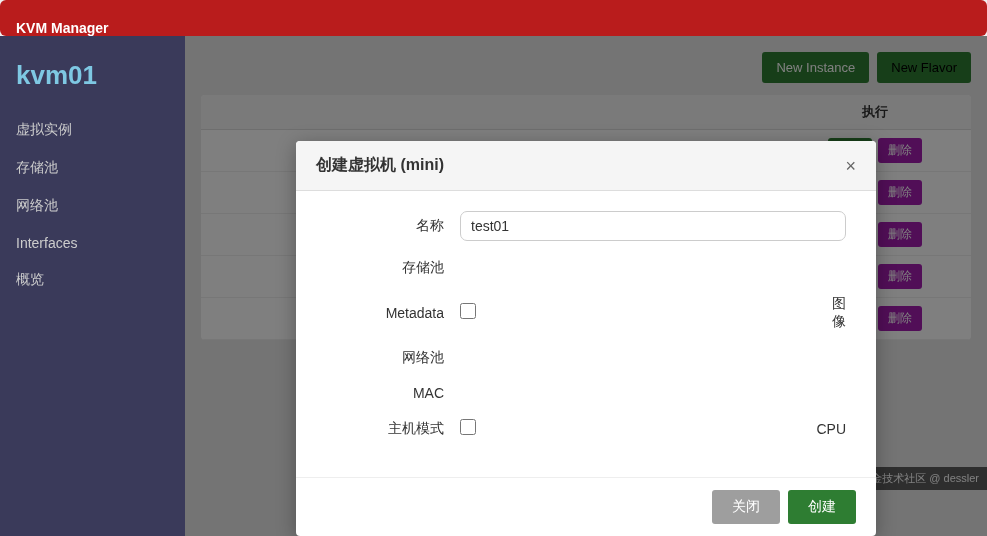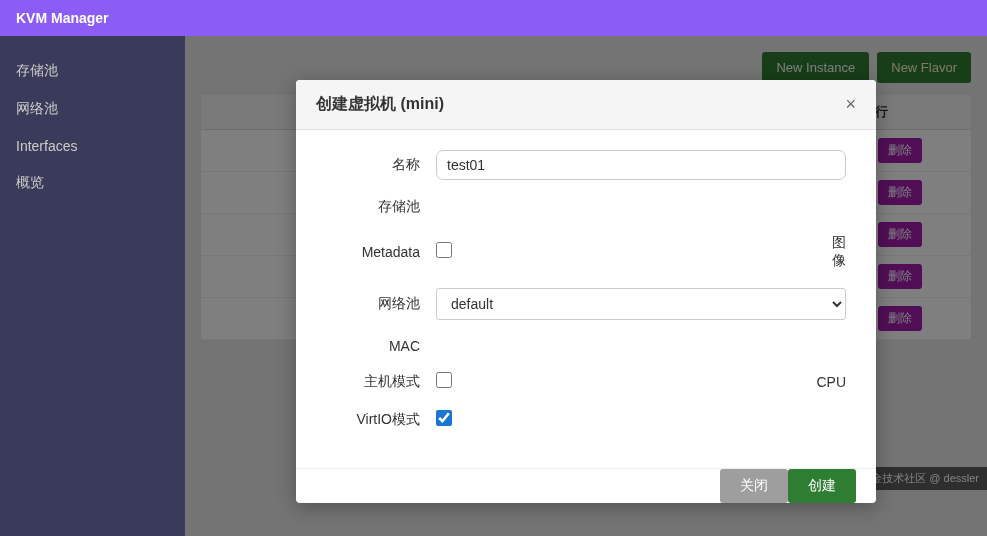--- a/index.html
+++ b/index.html
@@ -8,26 +8,27 @@
       background: #f0f0f0;
       width: 987px;
       height: 536px;
       overflow: hidden;
       display: flex;
       flex-direction: column;
     }
 
     
     .top-bar {
-      background: #8b5cf6;
+      background: #b91c1c;
       height: 36px;
       display: flex;
-      align-items: center;
+      align-items: flex-end;
       padding: 0 16px;
       flex-shrink: 0;
+      border-radius: 6px;
     }
     .top-bar-logo {
       color: white;
       font-size: 14px;
       font-weight: bold;
     }
 
     
     .main-layout {
       display: flex;
@@ -77,21 +78,21 @@
       background: #2e7d32;
       color: white;
       border: none;
       padding: 8px 14px;
       cursor: pointer;
       font-size: 13px;
       border-radius: 3px;
     }
     .btn-new-flavor {
       background: #2e7d32;
-      color: #fef9c3;
+      color: #000000;
       border: none;
       padding: 8px 14px;
       cursor: pointer;
       font-size: 13px;
       border-radius: 3px;
     }
 
     
     .table-area {
       background: white;
@@ -152,21 +153,21 @@
       font-size: 12px;
       border-radius: 3px;
     }
 
     
     .modal-overlay {
       position: absolute;
       top: 0; left: 0; right: 0; bottom: 0;
       background: rgba(0,0,0,0.5);
       display: flex;
-      align-items: center;
+      align-items: flex-end;
       justify-content: center;
       padding-top: 10px;
       z-index: 100;
     }
 
     
     .modal {
       background: white;
       width: 580px;
       border-radius: 4px;
@@ -189,20 +190,21 @@
     .modal-close {
       cursor: pointer;
       font-size: 18px;
       color: #666;
       background: none;
       border: none;
       line-height: 1;
     }
     .modal-body {
       padding: 20px 30px;
+      margin-left: 24px;
     }
     .form-row {
       display: flex;
       align-items: center;
       margin-bottom: 18px;
     }
     .form-label {
       width: 110px;
       text-align: right;
       padding-right: 16px;
@@ -239,24 +241,25 @@
       cursor: pointer;
       accent-color: #1976d2;
     }
     .form-right-label {
       margin-left: 20px;
       font-size: 14px;
       color: #333;
       white-space: pre;
     }
     .modal-footer {
-      padding: 0 20px;
+      padding: 12px 20px;
       border-top: 1px solid #eee;
       display: flex;
       justify-content: flex-end;
+      gap: 8px;
     }
     .btn-close-modal {
       background: #9e9e9e;
       color: white;
       border: none;
       padding: 8px 20px;
       cursor: pointer;
       font-size: 14px;
       border-radius: 3px;
     }
@@ -286,20 +289,24 @@
 </head>
 <body>
 
 <div class="top-bar">
   <span class="top-bar-logo">KVM Manager</span>
 </div>
 
 <div class="main-layout">
 
   <div class="sidebar">
+    <div class="sidebar-title">kvm01</div>
+    <div class="sidebar-item">
+      <span>虚拟实例</span>
+    </div>
     <div class="sidebar-item">
       <span>存储池</span>
     </div>
     <div class="sidebar-item">
       <span>网络池</span>
     </div>
     <div class="sidebar-item">
       <span>Interfaces</span>
     </div>
     <div class="sidebar-item">
@@ -389,47 +396,34 @@
             <label class="form-label">Metadata</label>
             <div class="form-field">
               <input class="form-checkbox" type="checkbox" style="">
             </div>
             <span class="form-right-label">图
 像</span>
           </div>
 
           <div class="form-row">
             <label class="form-label">网络池</label>
-            <div class="form-field">
-              <select class="form-select">
-                <option>default</option>
-                <option>bridge</option>
-                <option>nat</option>
-              </select>
-            </div>
           </div>
 
           <div class="form-row">
             <label class="form-label">MAC</label>
           </div>
 
           <div class="form-row">
             <label class="form-label">主机模式</label>
             <div class="form-field">
               <input class="form-checkbox" type="checkbox" style="">
             </div>
             <span class="form-right-label">CPU</span>
           </div>
 
-          <div class="form-row">
-            <label class="form-label">VirtIO模式</label>
-            <div class="form-field">
-              <input class="form-checkbox" type="checkbox" checked="" style="">
-            </div>
-          </div>
 
         </div>
 
         <div class="modal-footer">
           <button class="btn-close-modal">关闭</button>
           <button class="btn-submit-modal">创建</button>
         </div>
       </div>
     </div>
 

